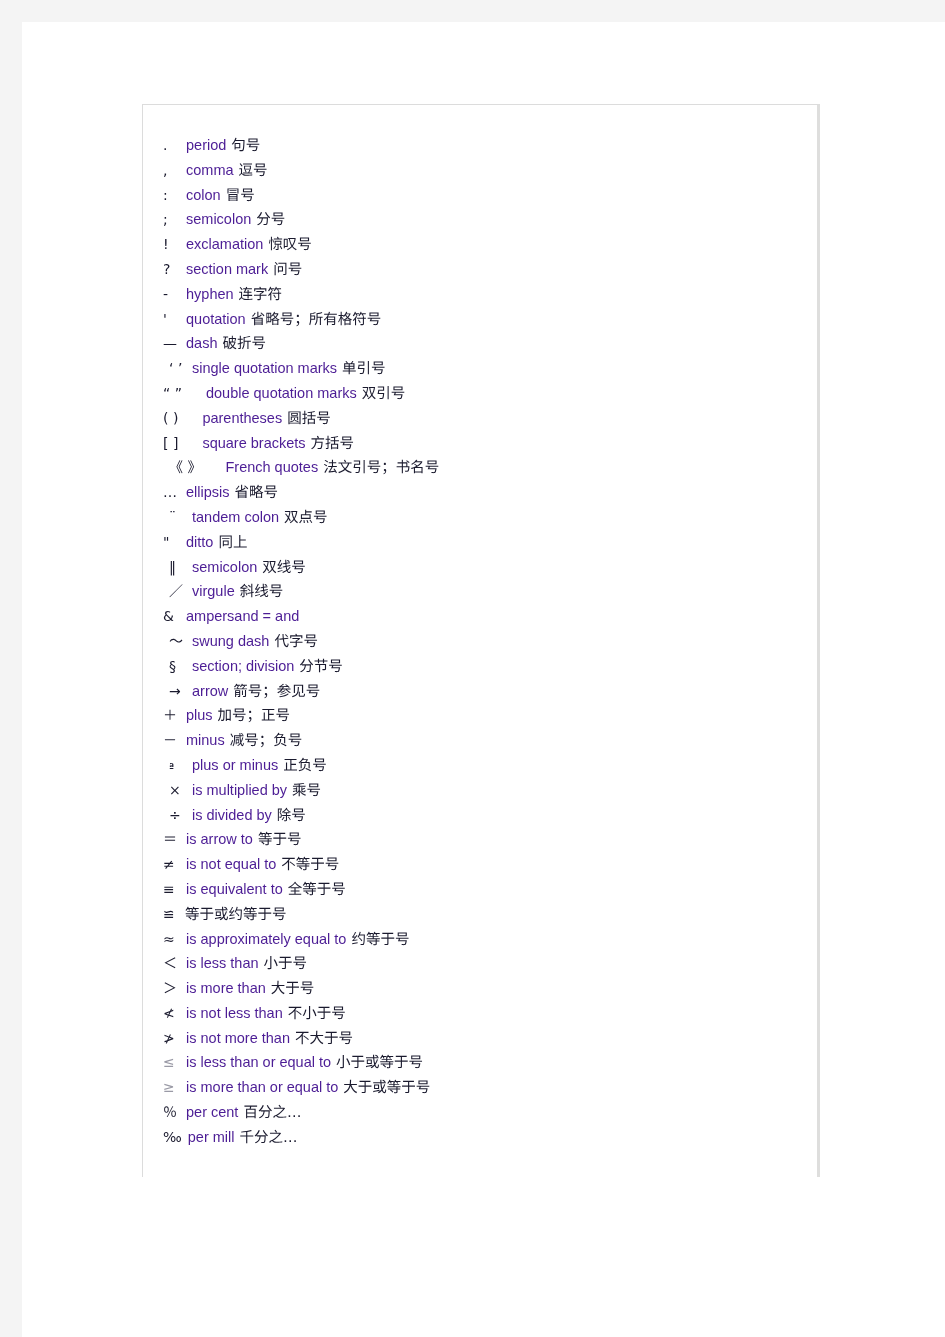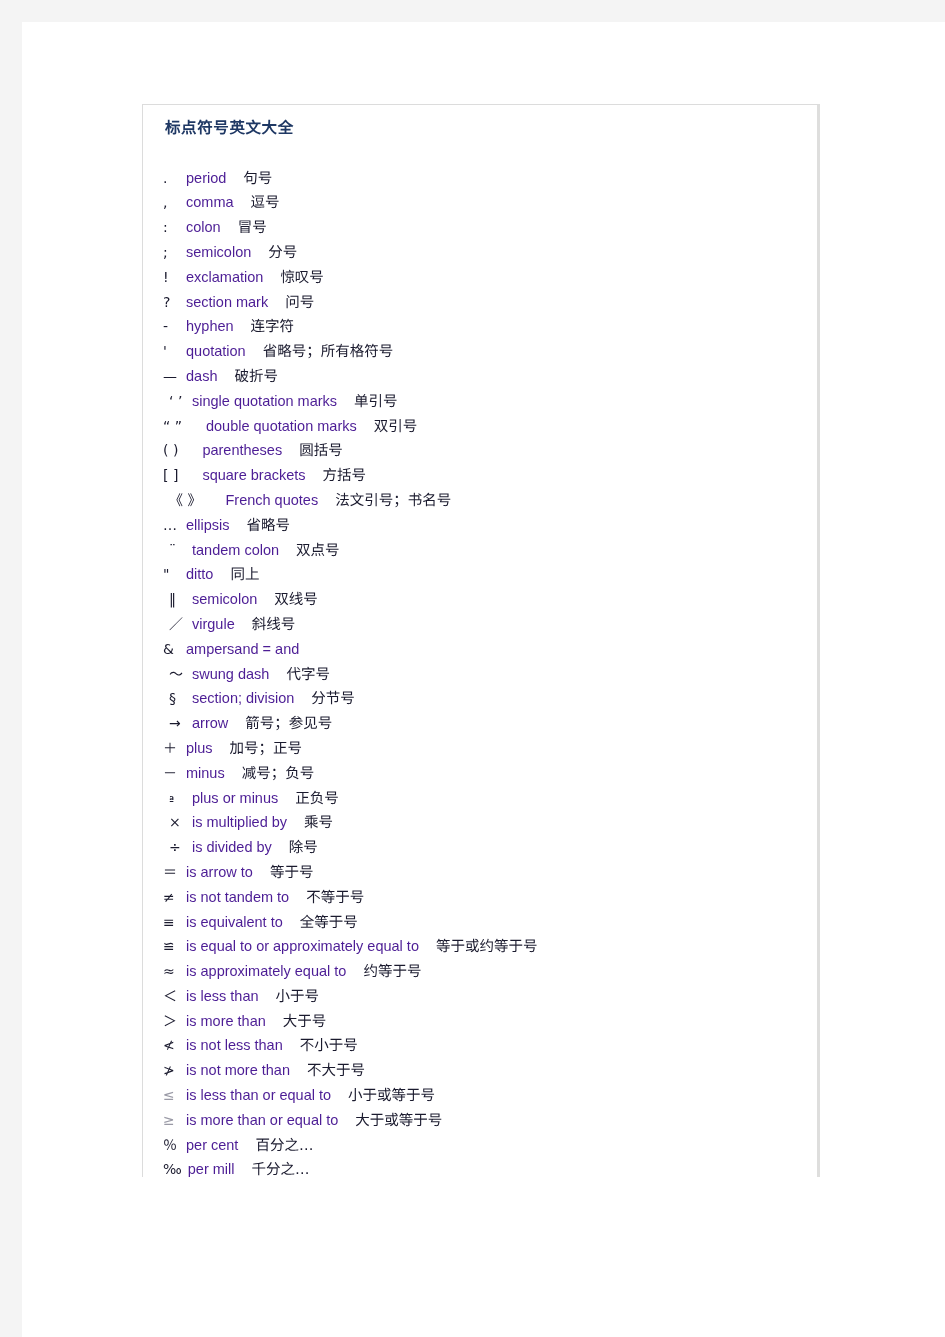--- a/index.html
+++ b/index.html
@@ -102,38 +102,37 @@
 
   .sym-en {
     padding-left: 6px;
     font-family: "Liberation Sans", "DejaVu Sans", sans-serif;
     font-size: 14.5px;
     color: #4c1d95;
   }
   .symbol-row.tight .sym-en { padding-left: 0; margin-left: 24px; }
 
   .sym-cn {
-    padding-left: 17px;
+    padding-left: 5px;
     font-family: "DejaVu Sans", "Liberation Sans", sans-serif;
     font-size: 14.5px;
     color: #1a1a2e;
   }
   .sym-cn:empty { display: none; }
 </style>
 </head>
 <body>
 
 <div id="viewer-gutter-top"></div>
 <div id="viewer-gutter-left"></div>
 
 <div id="page-sheet">
 
   <div id="content-frame">
 
-    <h1 id="doc-title">标点符号英文大全</h1>
 
     <ul id="symbol-list">
         <li class="symbol-row">
           <span class="sym-glyph">.</span>
           <span class="sym-en">period</span>
           <span class="sym-cn">句号</span>
         </li>
         <li class="symbol-row">
           <span class="sym-glyph">,</span>
           <span class="sym-en">comma</span>
@@ -268,31 +267,30 @@
           <span class="sym-en">is divided by</span>
           <span class="sym-cn">除号</span>
         </li>
         <li class="symbol-row">
           <span class="sym-glyph">＝</span>
           <span class="sym-en">is arrow to</span>
           <span class="sym-cn">等于号</span>
         </li>
         <li class="symbol-row">
           <span class="sym-glyph">≠</span>
-          <span class="sym-en">is not tandem to</span>
+          <span class="sym-en">is not equal to</span>
           <span class="sym-cn">不等于号</span>
         </li>
         <li class="symbol-row">
           <span class="sym-glyph">≡</span>
           <span class="sym-en">is equivalent to</span>
           <span class="sym-cn">全等于号</span>
         </li>
         <li class="symbol-row">
           <span class="sym-glyph">≌</span>
-          <span class="sym-en">is equal to or approximately equal to</span>
           <span class="sym-cn">等于或约等于号</span>
         </li>
         <li class="symbol-row">
           <span class="sym-glyph">≈</span>
           <span class="sym-en">is approximately equal to</span>
           <span class="sym-cn">约等于号</span>
         </li>
         <li class="symbol-row">
           <span class="sym-glyph">＜</span>
           <span class="sym-en">is less than</span>

